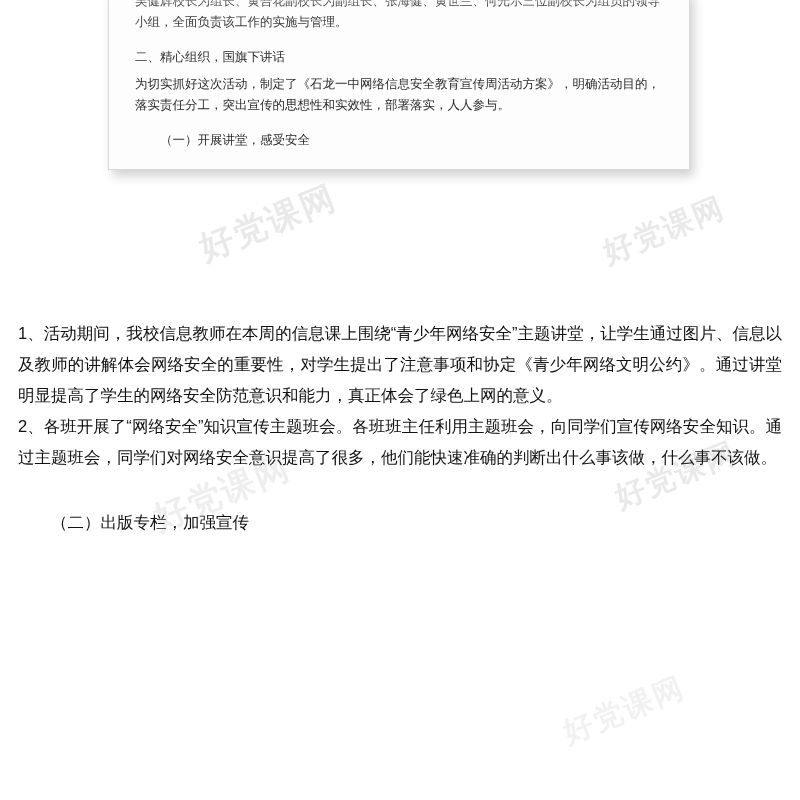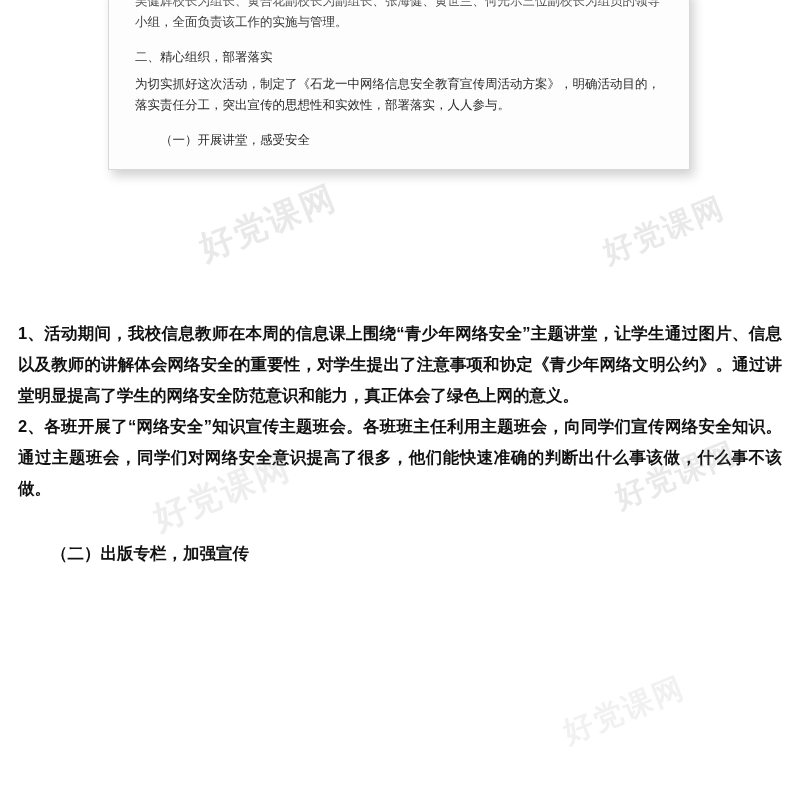--- a/index.html
+++ b/index.html
@@ -62,21 +62,20 @@
 
   
   .doc-body {
     position: absolute;
     left: 18px;
     top: 318px;
     width: 764px;
     font-size: 16.5px;
     line-height: 31px;
     color: #111111;
-    font-weight: bold;
   }
   .doc-body p {
     margin: 0;
     text-align: justify;
   }
   .doc-body p.gap {
     margin-top: 34px;
   }
   .indent-2 {
     text-indent: 2em;
@@ -125,21 +124,21 @@
     transform: rotate(-22deg);
     color: rgba(120,120,120,0.10);
   }
 </style>
 </head>
 <body>
 
 <div class="preview-card">
   <div class="preview-inner">
     <p class="preview-line-1">吴健辉校长为组长、黄吾花副校长为副组长、张海健、黄世兰、何光示三位副校长为组员的领导小组，全面负责该工作的实施与管理。</p>
-    <p class="tight">二、精心组织，部署落实</p>
+    <p class="tight">二、精心组织，国旗下讲话</p>
     <p>为切实抓好这次活动，制定了《石龙一中网络信息安全教育宣传周活动方案》，明确活动目的，落实责任分工，突出宣传的思想性和实效性，部署落实，人人参与。</p>
     <p class="indent-2">（一）开展讲堂，感受安全</p>
   </div>
   <div class="fade-top"></div>
   <div class="fade-bottom"></div>
 </div>
 
 <div class="doc-body">
   <p>1、活动期间，我校信息教师在本周的信息课上围绕“青少年网络安全”主题讲堂，让学生通过图片、信息以及教师的讲解体会网络安全的重要性，对学生提出了注意事项和协定《青少年网络文明公约》。通过讲堂明显提高了学生的网络安全防范意识和能力，真正体会了绿色上网的意义。</p>
   <p>2、各班开展了“网络安全”知识宣传主题班会。各班班主任利用主题班会，向同学们宣传网络安全知识。通过主题班会，同学们对网络安全意识提高了很多，他们能快速准确的判断出什么事该做，什么事不该做。</p>

